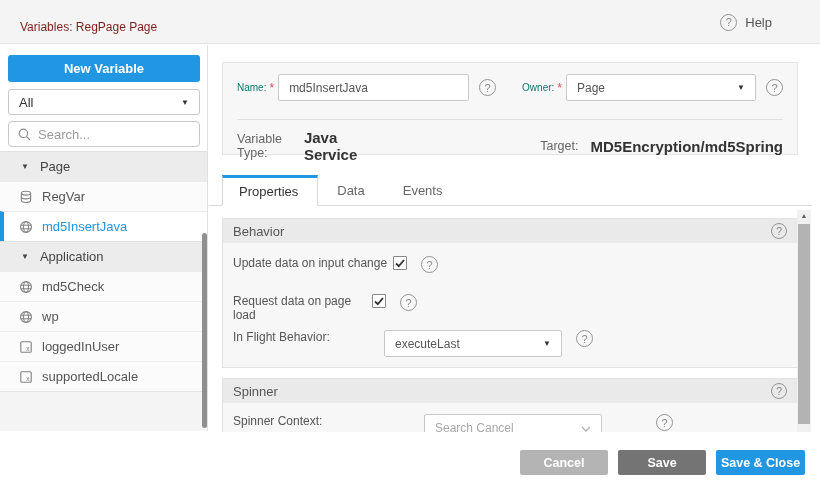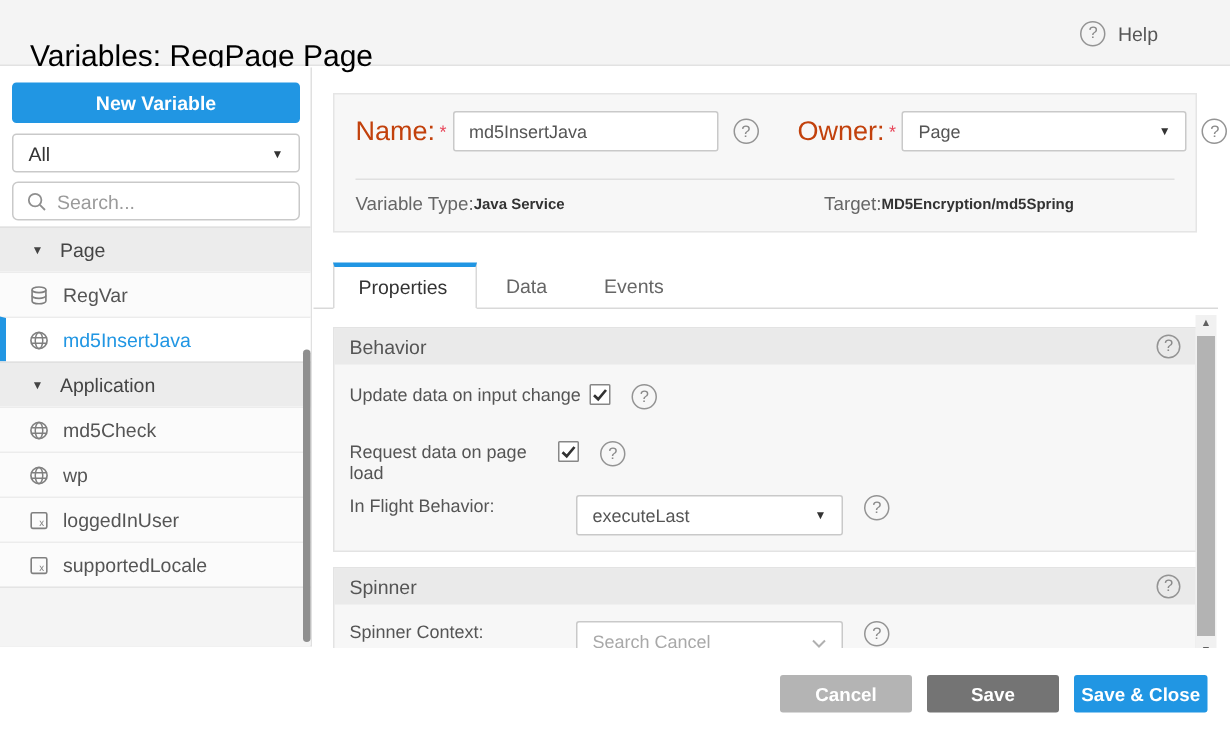--- a/index.html
+++ b/index.html
@@ -2,21 +2,21 @@
 <html><head>
 <meta charset="utf-8">
 <style>
   * { margin:0; padding:0; box-sizing:border-box; }
   html,body { width:820px; height:487px; }
   body { font-family:"Liberation Sans","DejaVu Sans",sans-serif; background:#fff; color:#555; font-size:12px; }
   .app { position:relative; width:820px; height:487px; background:#fff; overflow:hidden; }
 
   
   .header { position:absolute; top:0; left:0; width:820px; height:44px; background:#f4f4f4; border-bottom:1px solid #e2e2e2; }
-  .header .title { position:absolute; left:20px; top:16px; line-height:44px; font-size:20px; color:#000000; }
+  .header .title { position:absolute; left:20px; top:5px; line-height:44px; font-size:12px; color:#7f1d1d; }
   .header .help { position:absolute; right:48px; top:0; height:44px; display:flex; align-items:center; gap:8px; cursor:pointer; }
   .help-q { display:inline-flex; align-items:center; justify-content:center; width:17px; height:17px; border:1px solid #949494; border-radius:50%; color:#8a8a8a; font-size:11px; }
   .help-q::after { content:"?"; }
   .header .help-label { font-size:13px; color:#555;text-align:right; }
 
   
   .sidebar { position:absolute; top:45px; left:0; width:208px; height:386px; background:#fff; border-right:1px solid #e0e0e0; border-bottom:1px solid #ddd; }
   .btn-new { position:absolute; left:8px; top:10px; width:192px; height:27px; border:none; border-radius:3px; color:#fff; font-weight:bold; font-size:13px; cursor:pointer; font-family:inherit; }
   .filter-select { position:absolute; left:8px; top:44px; width:192px; height:26px; background:#fff; border:1px solid #c9c9c9; border-radius:3px; display:flex; align-items:center; padding:0 10px; font-size:13px; color:#333; cursor:pointer; }
   .filter-select .caret { margin-left:auto; }
@@ -34,32 +34,32 @@
   .var-item { height:30px; background:#fbfbfb; border-top:1px solid #ececec; display:flex; align-items:center; padding-left:19px; gap:9px; cursor:pointer; color:#555; }
   .var-item .vlabel { font-size:13px; }
   .var-item.selected { background:#fff; border-left:4px solid; padding-left:15px; }
   .var-item svg { flex:0 0 auto; }
   .sidebar-empty { position:absolute; left:0; top:346px; width:207px; height:40px; background:#f4f4f4; border-top:1px solid #e4e4e4; }
   .side-scroll { position:absolute; left:202px; top:188px; width:5px; height:195px; background:#8f8f8f; border-radius:3px; }
 
   
   .summary { position:absolute; left:222px; top:62px; width:576px; height:93px; background:#f7f7f7; border:1px solid #e5e5e5; }
   .summary .row1 { position:absolute; left:14px; top:11px; right:14px; height:27px; display:flex; align-items:center; }
-  .flabel { font-size:18px; color:#c2410c; white-space:nowrap; }
+  .flabel { font-size:10px; color:#0f766e; white-space:nowrap; }
   .req { color:#e8485c; margin:0 4px 0 3px; }
   .text-input { width:204px; height:27px; border:1px solid #c9c9c9; border-radius:2px; background:#fff; padding:0 10px; font-size:12px; color:#555; font-family:inherit; outline:none; }
   .sel { height:27px; border:1px solid #c9c9c9; border-radius:2px; background:#fff; display:flex; align-items:center; padding:0 10px; font-size:12px; color:#555; cursor:pointer; }
   .sel .caret { margin-left:auto; }
   .summary .help-q { margin-left:10px; flex:0 0 auto; }
   .owner-group { display:flex; align-items:center; margin-left:26px; }
   .owner-sel { width:190px; }
   .summary .divider { position:absolute; left:14px; right:14px; top:56px; border-top:1px solid #e0e0e0; }
   .summary .row2 { position:absolute; left:14px; top:66px; right:14px; display:flex; align-items:center; }
   .ro-label { font-size:12.5px; color:#666; }
-  .ro-value { font-size:10px; color:#333; font-weight:bold; }
+  .ro-value { font-size:15px; color:#333; font-weight:bold; margin-left:12px; }
   .target-group { margin-left:173px; display:flex; align-items:center; }
 
   
   .tabs { position:absolute; left:209px; top:175px; width:603px; height:31px; border-bottom:1px solid #d9d9d9; display:flex; align-items:stretch; padding-left:13px; }
   .tab { display:flex; align-items:center; padding:0 19px; font-size:13px; color:#666; cursor:pointer; }
   .tab.active { background:#fff; border:1px solid #d9d9d9; border-top:3px solid; border-bottom:1px solid #fff; margin-bottom:-1px; color:#333;padding-left:16px; }
 
   
   .content { position:absolute; left:209px; top:207px; width:590px; height:233px; overflow:hidden; }
   .section { position:absolute; left:13px; width:576px; background:#f7f7f7; border:1px solid #e3e3e3; }
@@ -73,21 +73,21 @@
   .prow .plabel.fixed { width:151px; }
   .prow .help-q { margin-left:14px; }
   .checkbox { width:14px; height:14px; border:1px solid #878787; background:#fff; border-radius:1px; margin-left:6px; display:inline-flex; align-items:center; justify-content:center; cursor:pointer; }
   .checkbox svg { display:block; }
   .row-cb1 { margin-top:13px; height:24px; }
   .row-cb2 { margin-top:14px; height:24px; }
   .row-sel  { margin-top:12px; height:27px; }
   .inflight-sel { width:178px; }
   .spinner-sel { width:178px; color:#a9a9a9; }
   .spinner-sel .chev { margin-left:auto; color:#b5b5b5; font-size:12px; }
-  .row-spinner { margin-top:11px; height:27px; }
+  .row-spinner { margin-top:11px; height:27px;gap:40px; }
 
   
   .vscroll { position:absolute; left:797px; top:210px; width:14px; height:230px; background:#f1f1f1; }
   .vscroll .arrow { position:absolute; left:0; width:14px; height:12px; color:#606060; font-size:7px; text-align:center; line-height:12px; cursor:pointer; }
   .vscroll .arrow.up { top:0; }
   .vscroll .arrow.up::after { content:"▲"; }
   .vscroll .arrow.down { bottom:0; }
   .vscroll .arrow.down::after { content:"▼"; }
   .vscroll .thumb { position:absolute; left:1px; top:14px; width:12px; height:200px; background:#b3b3b3; cursor:grab; }
 

